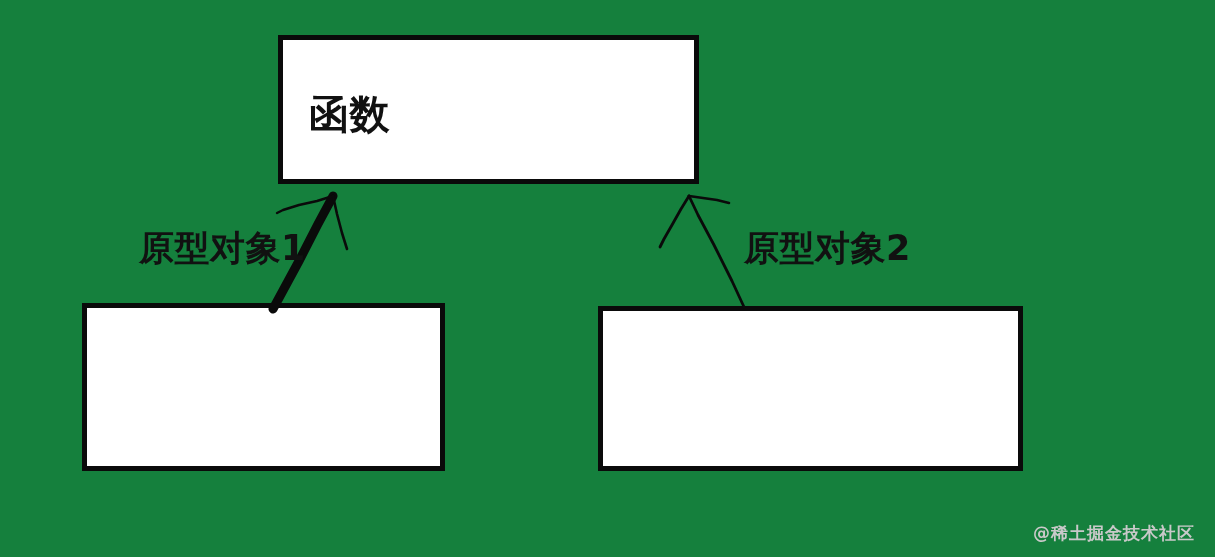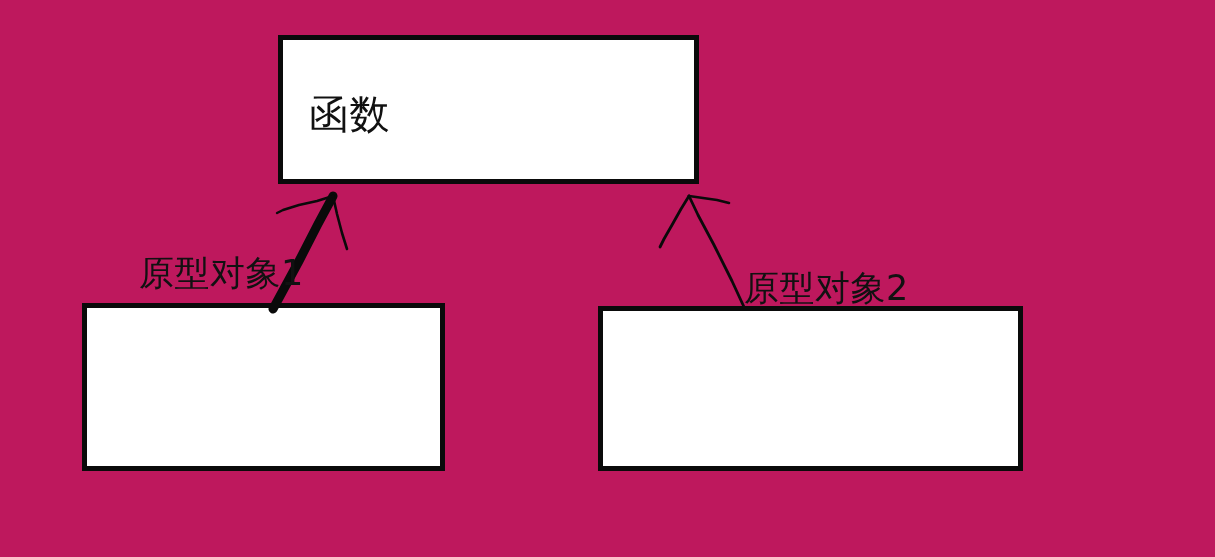--- a/index.html
+++ b/index.html
@@ -7,22 +7,23 @@
     padding: 0;
     background: #ffffff;
   }
   body {
     font-family: "DejaVu Sans", "Liberation Sans", sans-serif;
   }
   #canvas {
     position: relative;
     width: 1215px;
     height: 557px;
-    background: #be185d;
+    background: #15803d;
     overflow: hidden;
+    font-weight: bold;
   }
   .node-box {
     position: absolute;
     box-sizing: border-box;
     border: 5px solid #0a0a0a;
     background: #ffffff;
   }
   .node-label {
     position: absolute;
     color: #111111;
@@ -67,26 +68,24 @@
     position: absolute;
     color: #111111;
     white-space: nowrap;
     line-height: 1;
     font-size: 35px;
     letter-spacing: 0.5px;
   }
   #label-proto1 {
     left: 139px;
     top: 231px;
-    margin-top: 25px;
   }
   #label-proto2 {
     left: 744px;
     top: 231px;
-    margin-top: 40px;
   }
   #arrows {
     position: absolute;
     left: 0;
     top: 0;
     width: 1215px;
     height: 557px;
     pointer-events: none;
   }
   #watermark {
@@ -122,14 +121,15 @@
       <path d="M 744 307 L 732 281 L 714 245 L 698 215 L 689 196" fill="none" stroke="#0a0a0a" stroke-width="2.8" stroke-linecap="round" stroke-linejoin="round"></path>
       <path d="M 689 196 L 681 209 L 672 225 L 664 239 L 660 247" fill="none" stroke="#0a0a0a" stroke-width="2.8" stroke-linecap="round" stroke-linejoin="round"></path>
       <path d="M 689 196 L 703 198 L 717 200 L 729 203" fill="none" stroke="#0a0a0a" stroke-width="2.6" stroke-linecap="round" stroke-linejoin="round"></path>
     </g>
   </svg>
 
   <div class="edge-label" id="label-proto1">原型对象1</div>
 
   <div class="edge-label" id="label-proto2">原型对象2</div>
 
+  <div id="watermark">@稀土掘金技术社区</div>
 
 </div>
 
 </body></html>

